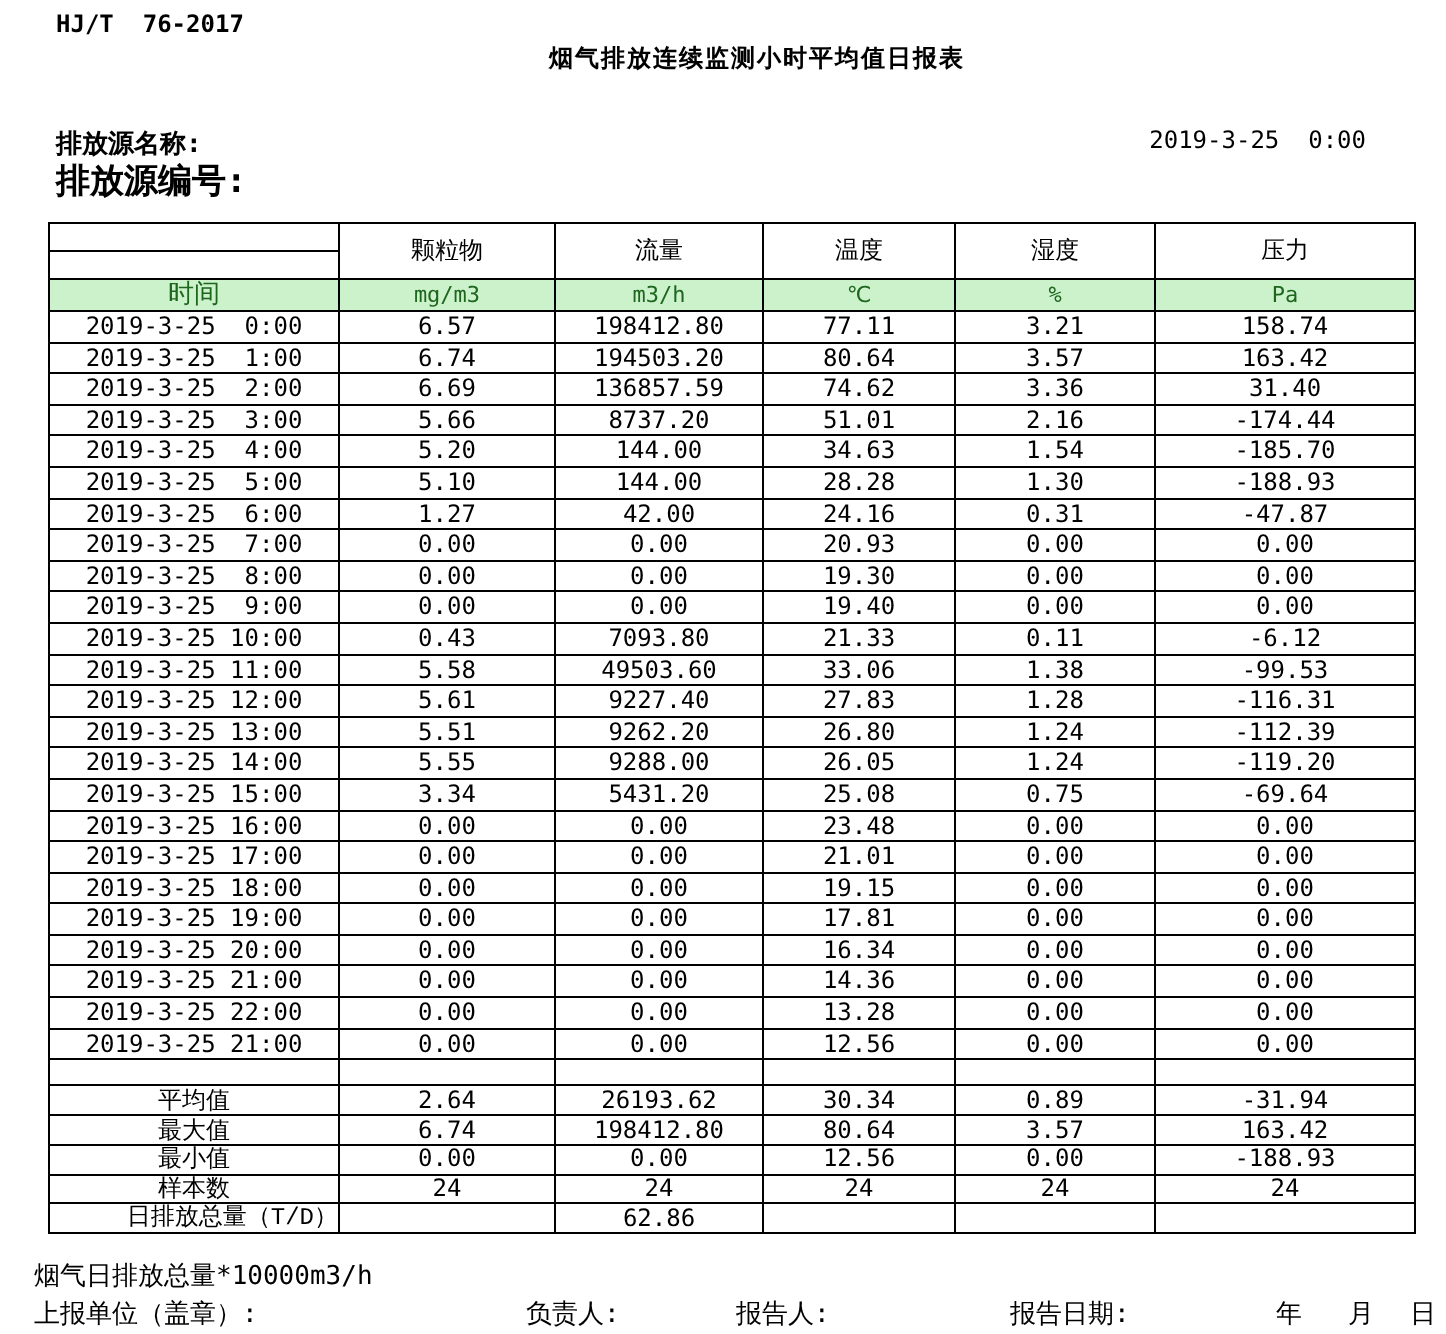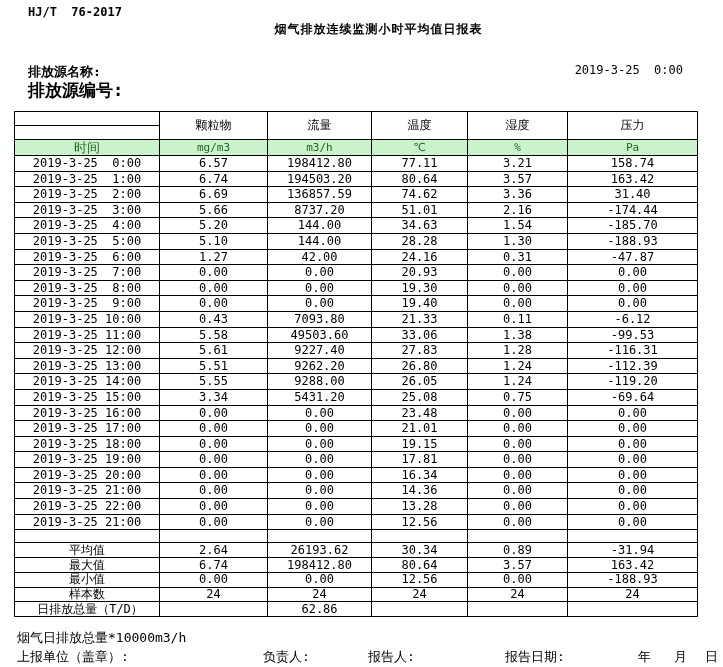--- a/index.html
+++ b/index.html
@@ -21,41 +21,41 @@
   }
   .title{
     position:absolute;left:17px;top:21px;width:100%;
     text-align:center;font-size:12px;font-weight:bold;
     letter-spacing:1px;
   }
   .src-name{position:absolute;left:28px;top:63px;font-size:13px;font-weight:bold;}
   .src-code{position:absolute;left:28px;top:79px;font-size:17px;font-weight:bold;}
   .datetime{position:absolute;top:63px;right:40px;font-size:12px;white-space:pre;}
   table.report{
-    position:absolute;left:14px;top:111px;width:683px;
+    position:absolute;left:24px;top:111px;width:683px;
     border-collapse:collapse;table-layout:fixed;
   }
   table.report td{
     border:1px solid #000;
     padding:0;margin:0;
     text-align:center;vertical-align:middle;
     font-size:12px;line-height:1.05;
     white-space:pre;overflow:hidden;
   }
   tr.r-top td{height:13px;}
   td.param-name{font-size:13px;}
   tr.unit-row td{
     height:15px;background:var(--hdr-bg);color:var(--hdr-fg);
     font-size:11px;
   }
   tr.unit-row td.time-hdr{font-size:13px;}
   tbody.data tr{height:15.6px;}
   tr.spacer{height:13px;}
   tbody.summary tr{height:14.8px;}
-  tbody.summary tr:last-child td.c-label{text-align:center;padding-left:6px;}
+  tbody.summary tr:last-child td.c-label{text-align:right;padding-left:6px;font-family:Liberation Mono, monospace;}
   .foot-note{position:absolute;left:17px;top:629px;font-size:13px;white-space:pre;}
   .sig{position:absolute;top:648px;font-size:13px;white-space:pre;}
   .sig.unit{left:17px;}
   .sig.resp{left:263px;}
   .sig.rept{left:368px;}
   .sig.rdate{left:505px;}
   .sig.year{left:638px;}
   .sig.month{left:674px;}
   .sig.day{left:705px;}
 </style>

